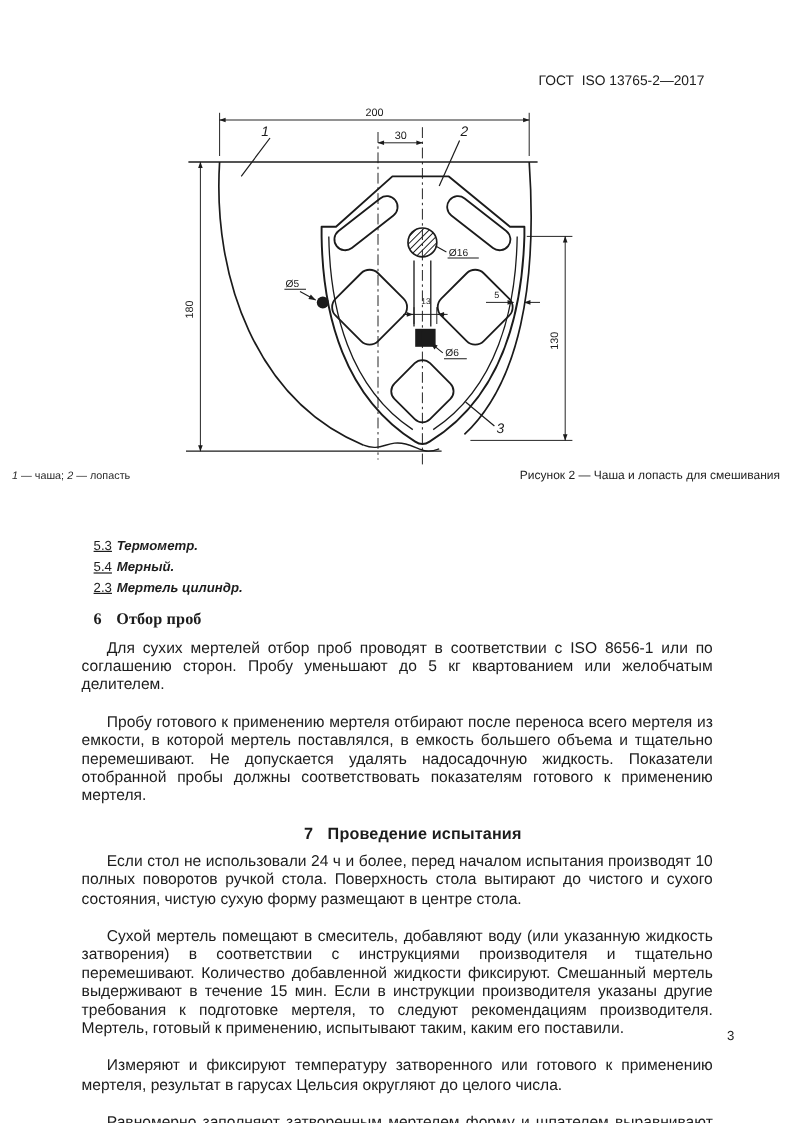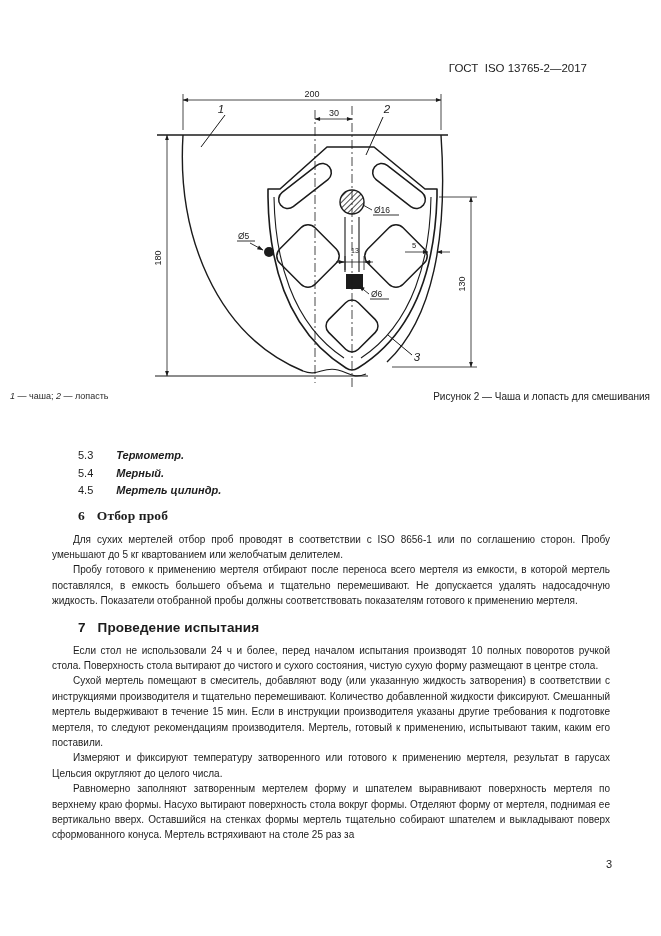--- a/index.html
+++ b/index.html
@@ -18,32 +18,32 @@
     position:absolute;top:391px;left:10px;width:640px;
     text-align:left;font-size:9px;color:#2a2a2a;
   }
   .fig-legend .it{font-style:italic;}
   .fig-caption{
     position:absolute;top:391px;left:10px;width:640px;
     text-align:right;font-size:10px;color:#222;
   }
   .content{position:absolute;left:52px;top:447px;width:558px;font-size:11px;}
   .clause{padding-left:26px;line-height:17.5px;}
-  .clause .num{margin-right:23px;}
+  .clause .num{margin-right:4px;text-decoration:underline;}
   .clause .ttl{font-weight:bold;font-style:italic;}
   h2.sec{
     font-size:13.5px;font-weight:bold;margin:0;padding-left:26px;
     letter-spacing:0.1px;
   }
   h2.sec .num{margin-right:12px;}
   h2.sec6{margin-top:8px;font-family:Liberation Serif, serif;}
-  h2.sec7{margin-top:11px;}
+  h2.sec7{margin-top:11px;text-align:center;}
   p.body{
-    margin:0;text-align:justify;text-indent:21px;
-    line-height:15.4px;font-size:10px;
+    margin:16px;text-align:justify;text-indent:21px;
+    line-height:15.4px;font-size:13px;
   }
   p.first{margin-top:8px;}
   .page-num{position:absolute;top:858px;right:49px;font-size:11px;}
 </style>
 </head>
 <body>
 
 <div class="doc-header">ГОСТ  ISO 13765-2—2017</div>
 
 <svg style="position:absolute;left:140px;top:85px;" width="365" height="310" viewBox="140 85 365 310">
@@ -129,21 +129,21 @@
 <div class="fig-caption">Рисунок 2 — Чаша и лопасть для смешивания</div>
 
 <div class="content">
   <div class="clause">
     <span class="num">5.3</span><span class="ttl">Термометр.</span>
   </div>
   <div class="clause">
     <span class="num">5.4</span><span class="ttl">Мерный.</span>
   </div>
   <div class="clause">
-    <span class="num">4.5</span><span class="ttl">Мертель цилиндр.</span>
+    <span class="num">2.3</span><span class="ttl">Мертель цилиндр.</span>
   </div>
 
   <h2 class="sec sec6">
     <span class="num">6</span><span>Отбор проб</span>
   </h2>
   <p class="body first">Для сухих мертелей отбор проб проводят в соответствии с ISO 8656-1 или по соглашению сторон. Пробу уменьшают до 5 кг квартованием или желобчатым делителем.</p>
   <p class="body">Пробу готового к применению мертеля отбирают после переноса всего мертеля из емкости, в которой мертель поставлялся, в емкость большего объема и тщательно перемешивают. Не допускается удалять надосадочную жидкость. Показатели отобранной пробы должны соответствовать показателям готового к применению мертеля.</p>
 
   <h2 class="sec sec7">
     <span class="num">7</span><span>Проведение испытания</span>

